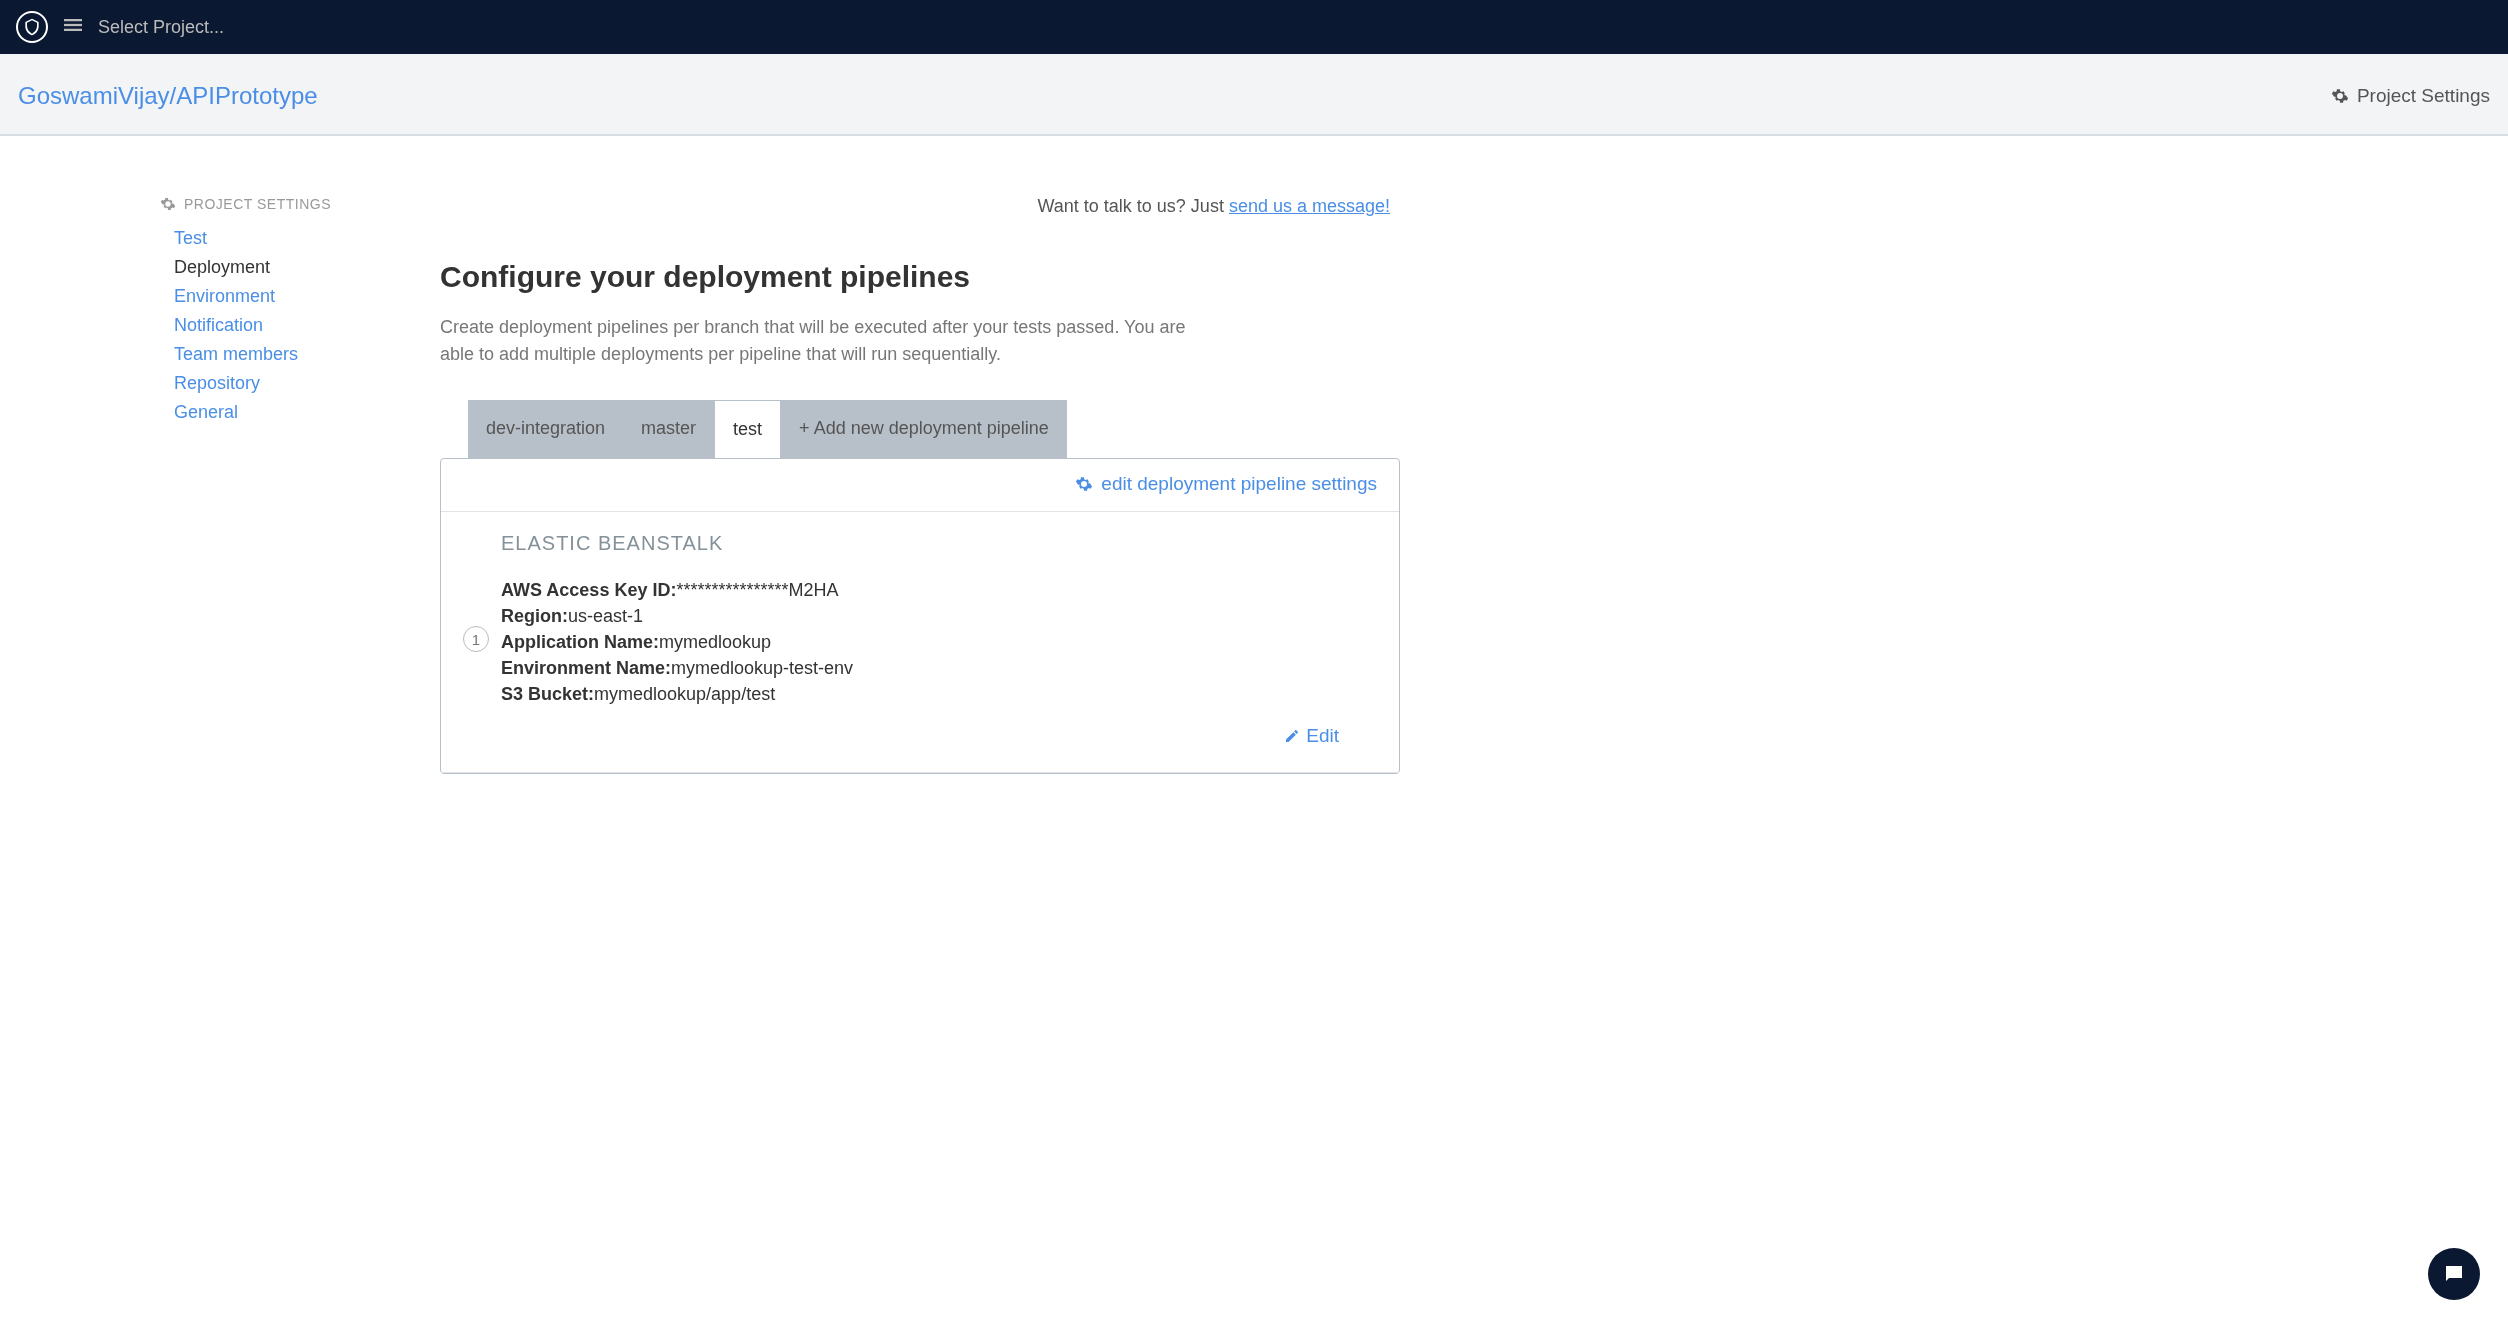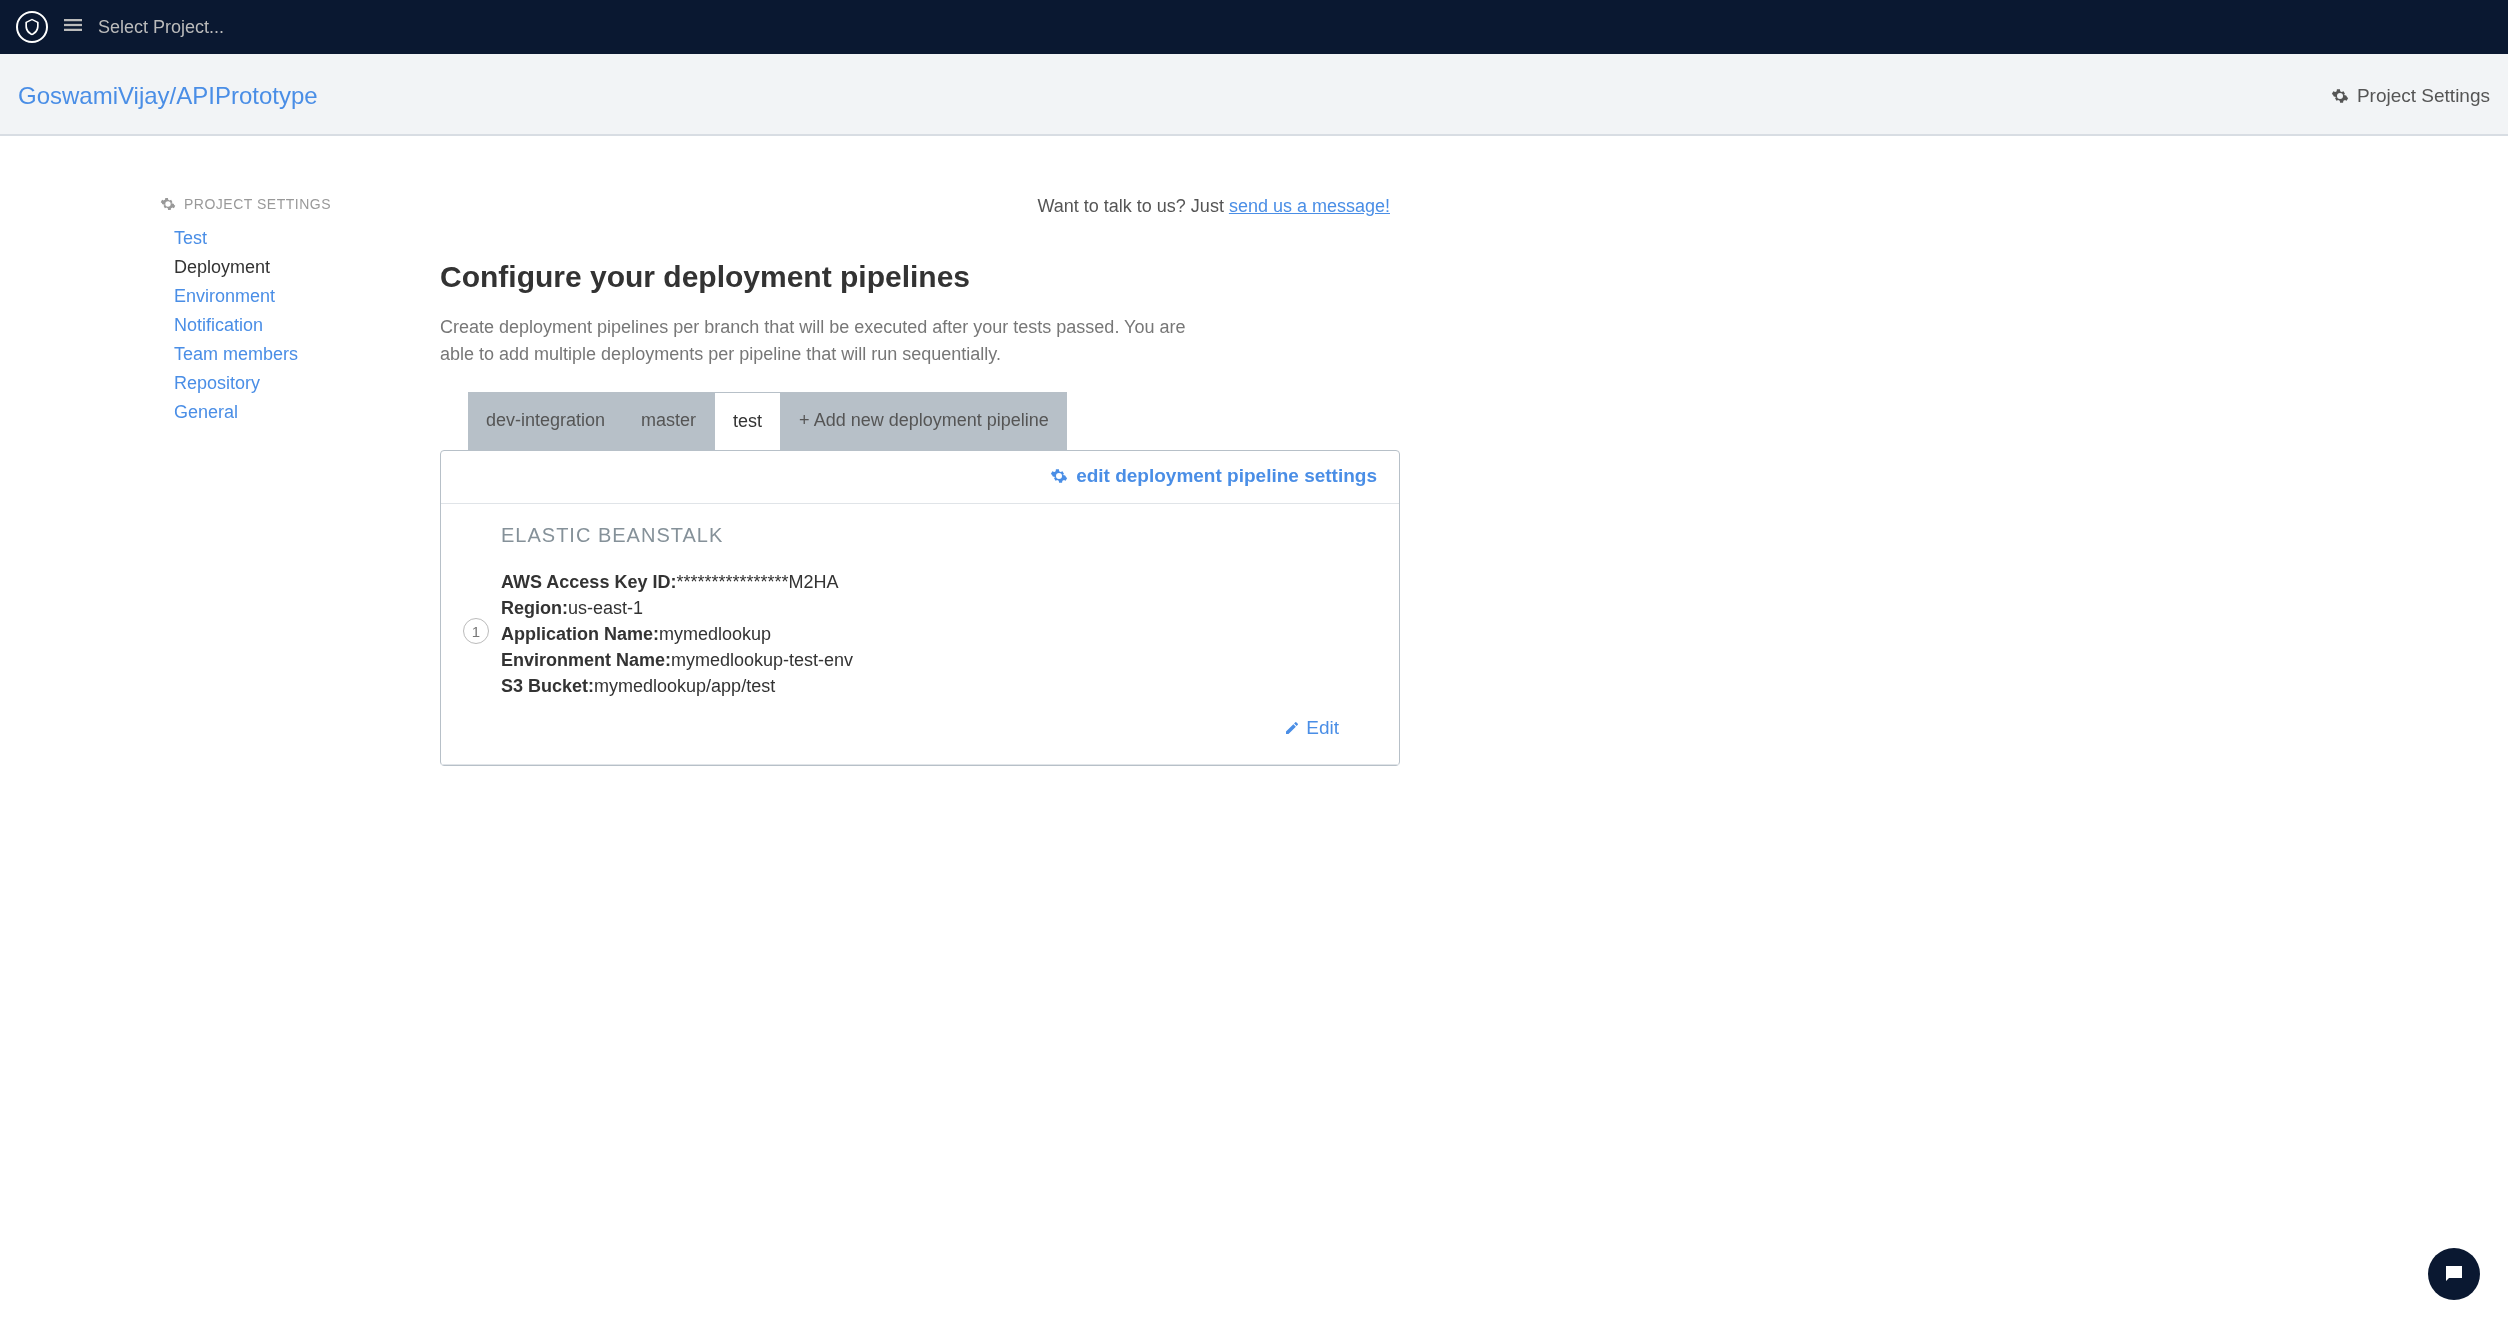--- a/index.html
+++ b/index.html
@@ -25,30 +25,30 @@
 .sidebar { width: 220px; flex-shrink: 0; }
 .sidebar-header { display: flex; align-items: center; gap: 8px; color: #999; font-size: 14px; letter-spacing: 0.5px; margin-bottom: 12px; }
 .sidebar-item { display: block; font-size: 18px; padding: 4px 0 4px 14px; cursor: pointer; }
 .sidebar-item.link { color: #4a8ee6; }
 .sidebar-item.active { color: #333; }
 
 .content { flex: 1; max-width: 960px; }
 .message-bar { text-align: right; font-size: 18px; color: #555; margin-bottom: 43px; padding-right: 10px; }
 .message-bar a { color: #4a8ee6; text-decoration: underline; cursor: pointer; }
 .page-title { font-size: 30px; font-weight: 600; color: #333; margin-bottom: 20px; }
-.page-desc { font-size: 18px; color: #777; line-height: 1.5; margin-bottom: 24px; max-width: 760px; }
+.page-desc { font-size: 18px; color: #777; line-height: 1.5; margin-bottom: 32px; max-width: 760px; }
 
 .tabs { display: flex; margin-left: 28px; }
 .tab { background: #b7c0c8; color: #555; font-size: 18px; padding: 18px 18px; cursor: pointer; }
 .tab.active { background: #fff; border: 1px solid #b7c0c8; border-bottom: none; color: #333; }
 .tab + .tab { margin-left: 0; }
 
 .panel { border: 1px solid #b7c0c8; border-radius: 4px; }
 .panel-header { text-align: right; padding: 14px 22px; border-bottom: 1px solid #e0e4e8; }
-.edit-pipeline { color: #4a8ee6; font-size: 19px; display: inline-flex; align-items: center; gap: 8px; cursor: pointer; font-weight: bold; }
+.edit-pipeline { color: #4a8ee6; font-size: 19px; display: inline-flex; align-items: center; gap: 8px; cursor: pointer; }
 
 .deployment-block { padding: 20px 60px 24px; position: relative; border-bottom: 1px solid #e0e4e8; }
 .step-num { position: absolute; left: 22px; top: 114px; width: 26px; height: 26px; border: 1px solid #bbb; border-radius: 50%; display: flex; align-items: center; justify-content: center; font-size: 15px; color: #777; }
 .dep-title { color: #859199; font-size: 20px; letter-spacing: 1px; margin-bottom: 22px; }
 .dep-row { font-size: 18px; color: #333; line-height: 1.45; }
 .dep-row strong { font-weight: 700; }
 .edit-btn { text-align: right; margin-top: 18px; }
 .edit-btn a { color: #4a8ee6; font-size: 19px; display: inline-flex; align-items: center; gap: 6px; cursor: pointer; }
 
 .help-bubble { position: fixed; right: 28px; bottom: 28px; width: 52px; height: 52px; background: #0a1831; border-radius: 50%; display: flex; align-items: center; justify-content: center; cursor: pointer; }

